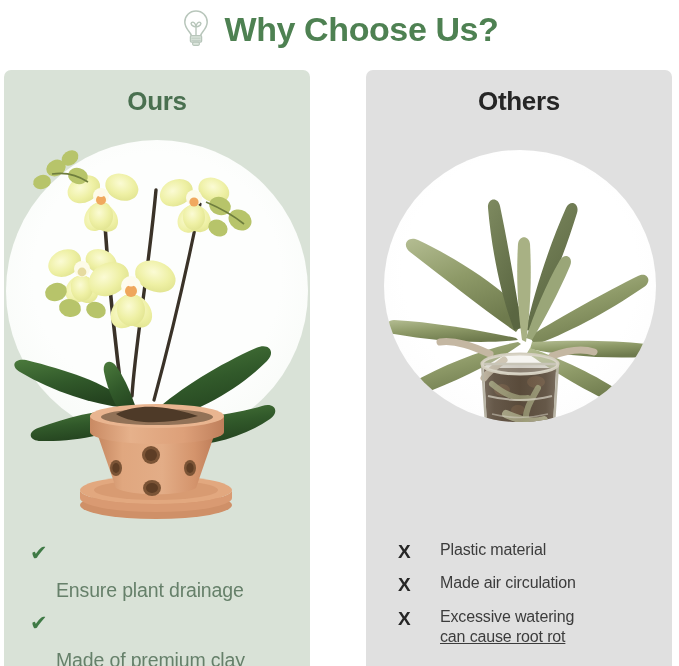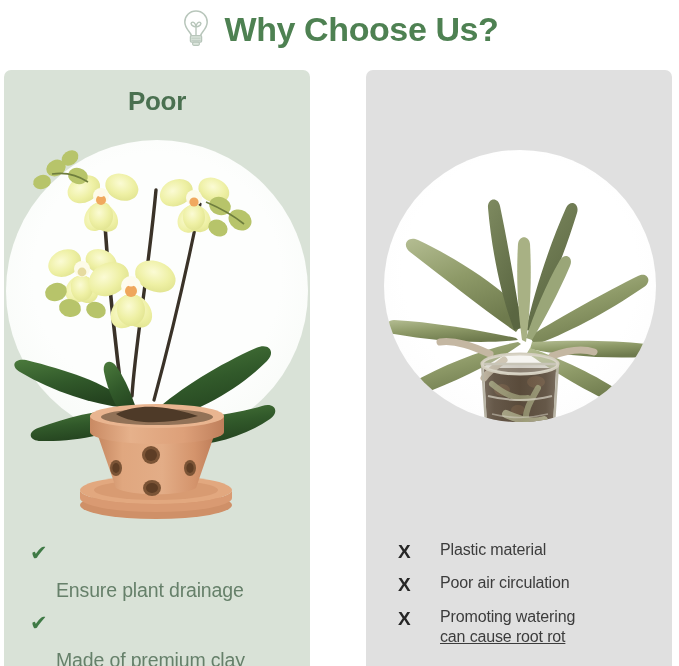--- a/index.html
+++ b/index.html
@@ -160,21 +160,21 @@
       <path d="M15 28 L15 19 M15 19 C15 15.5 12.2 13.2 10.6 14.6 c-1.4 1.3 0.2 3.8 4.4 4.4 M15 19 C15 15.5 17.8 13.2 19.4 14.6 c1.4 1.3-0.2 3.8-4.4 4.4" fill="none" stroke="#b8c6bb" stroke-width="1.4" stroke-linecap="round"></path>
       <rect x="9.4" y="27.6" width="11.2" height="6.6" rx="1.1" fill="#dce6dd" stroke="#b8c6bb" stroke-width="1.3"></rect>
       <path d="M10.4 30.2 h9.2 M10.4 32.3 h9.2" stroke="#b8c6bb" stroke-width="0.9"></path>
       <rect x="11.6" y="34.2" width="6.8" height="3.1" rx="1.2" fill="#dce6dd" stroke="#b8c6bb" stroke-width="1.2"></rect>
     </svg>
     <div class="title-text">Why Choose Us?</div>
   </div>
 
   <div class="panel panel-ours">
 
-    <div class="panel-head">Poor</div>
+    <div class="panel-head">Ours</div>
 
     <div class="photo photo-ours">
       <div class="circle-backdrop"></div>
 
       <svg class="plant-svg" viewBox="0 0 306 410">
         <defs>
           <linearGradient id="potG" x1="0" y1="0" x2="1" y2="0">
             <stop offset="0%" stop-color="#c5865f"></stop>
             <stop offset="22%" stop-color="#e0a77f"></stop>
             <stop offset="55%" stop-color="#e3ad87"></stop>
@@ -320,20 +320,21 @@
         <span class="bullet-text">Made of premium clay</span>
       </div>
       <div class="bullet">
         <span class="bullet-mark">✔</span>
       </div>
     </div>
   </div>
 
   <div class="panel panel-others">
 
+    <div class="panel-head">Others</div>
 
     <div class="photo photo-others">
       <div class="circle-backdrop"></div>
 
       <svg class="plant-svg" viewBox="0 0 306 402">
         <defs>
           <clipPath id="circClip">
             <circle cx="154" cy="154" r="136"></circle>
           </clipPath>
           <linearGradient id="plasticG" x1="0" y1="0" x2="1" y2="0">
@@ -407,25 +408,25 @@
       </svg>
     </div>
 
     <div class="bullets bullets-others">
       <div class="bullet">
         <span class="bullet-mark">X</span>
         <span class="bullet-text">Plastic material</span>
       </div>
       <div class="bullet">
         <span class="bullet-mark">X</span>
-        <span class="bullet-text">Poor air circulation</span>
+        <span class="bullet-text">Made air circulation</span>
       </div>
       <div class="bullet">
         <span class="bullet-mark">X</span>
         <span class="bullet-text">
-          <span>Promoting watering</span>
+          <span>Excessive watering</span>
           <span class="line2">can cause root rot</span>
         </span>
       </div>
     </div>
   </div>
 
 </div>
 
 </body></html>

